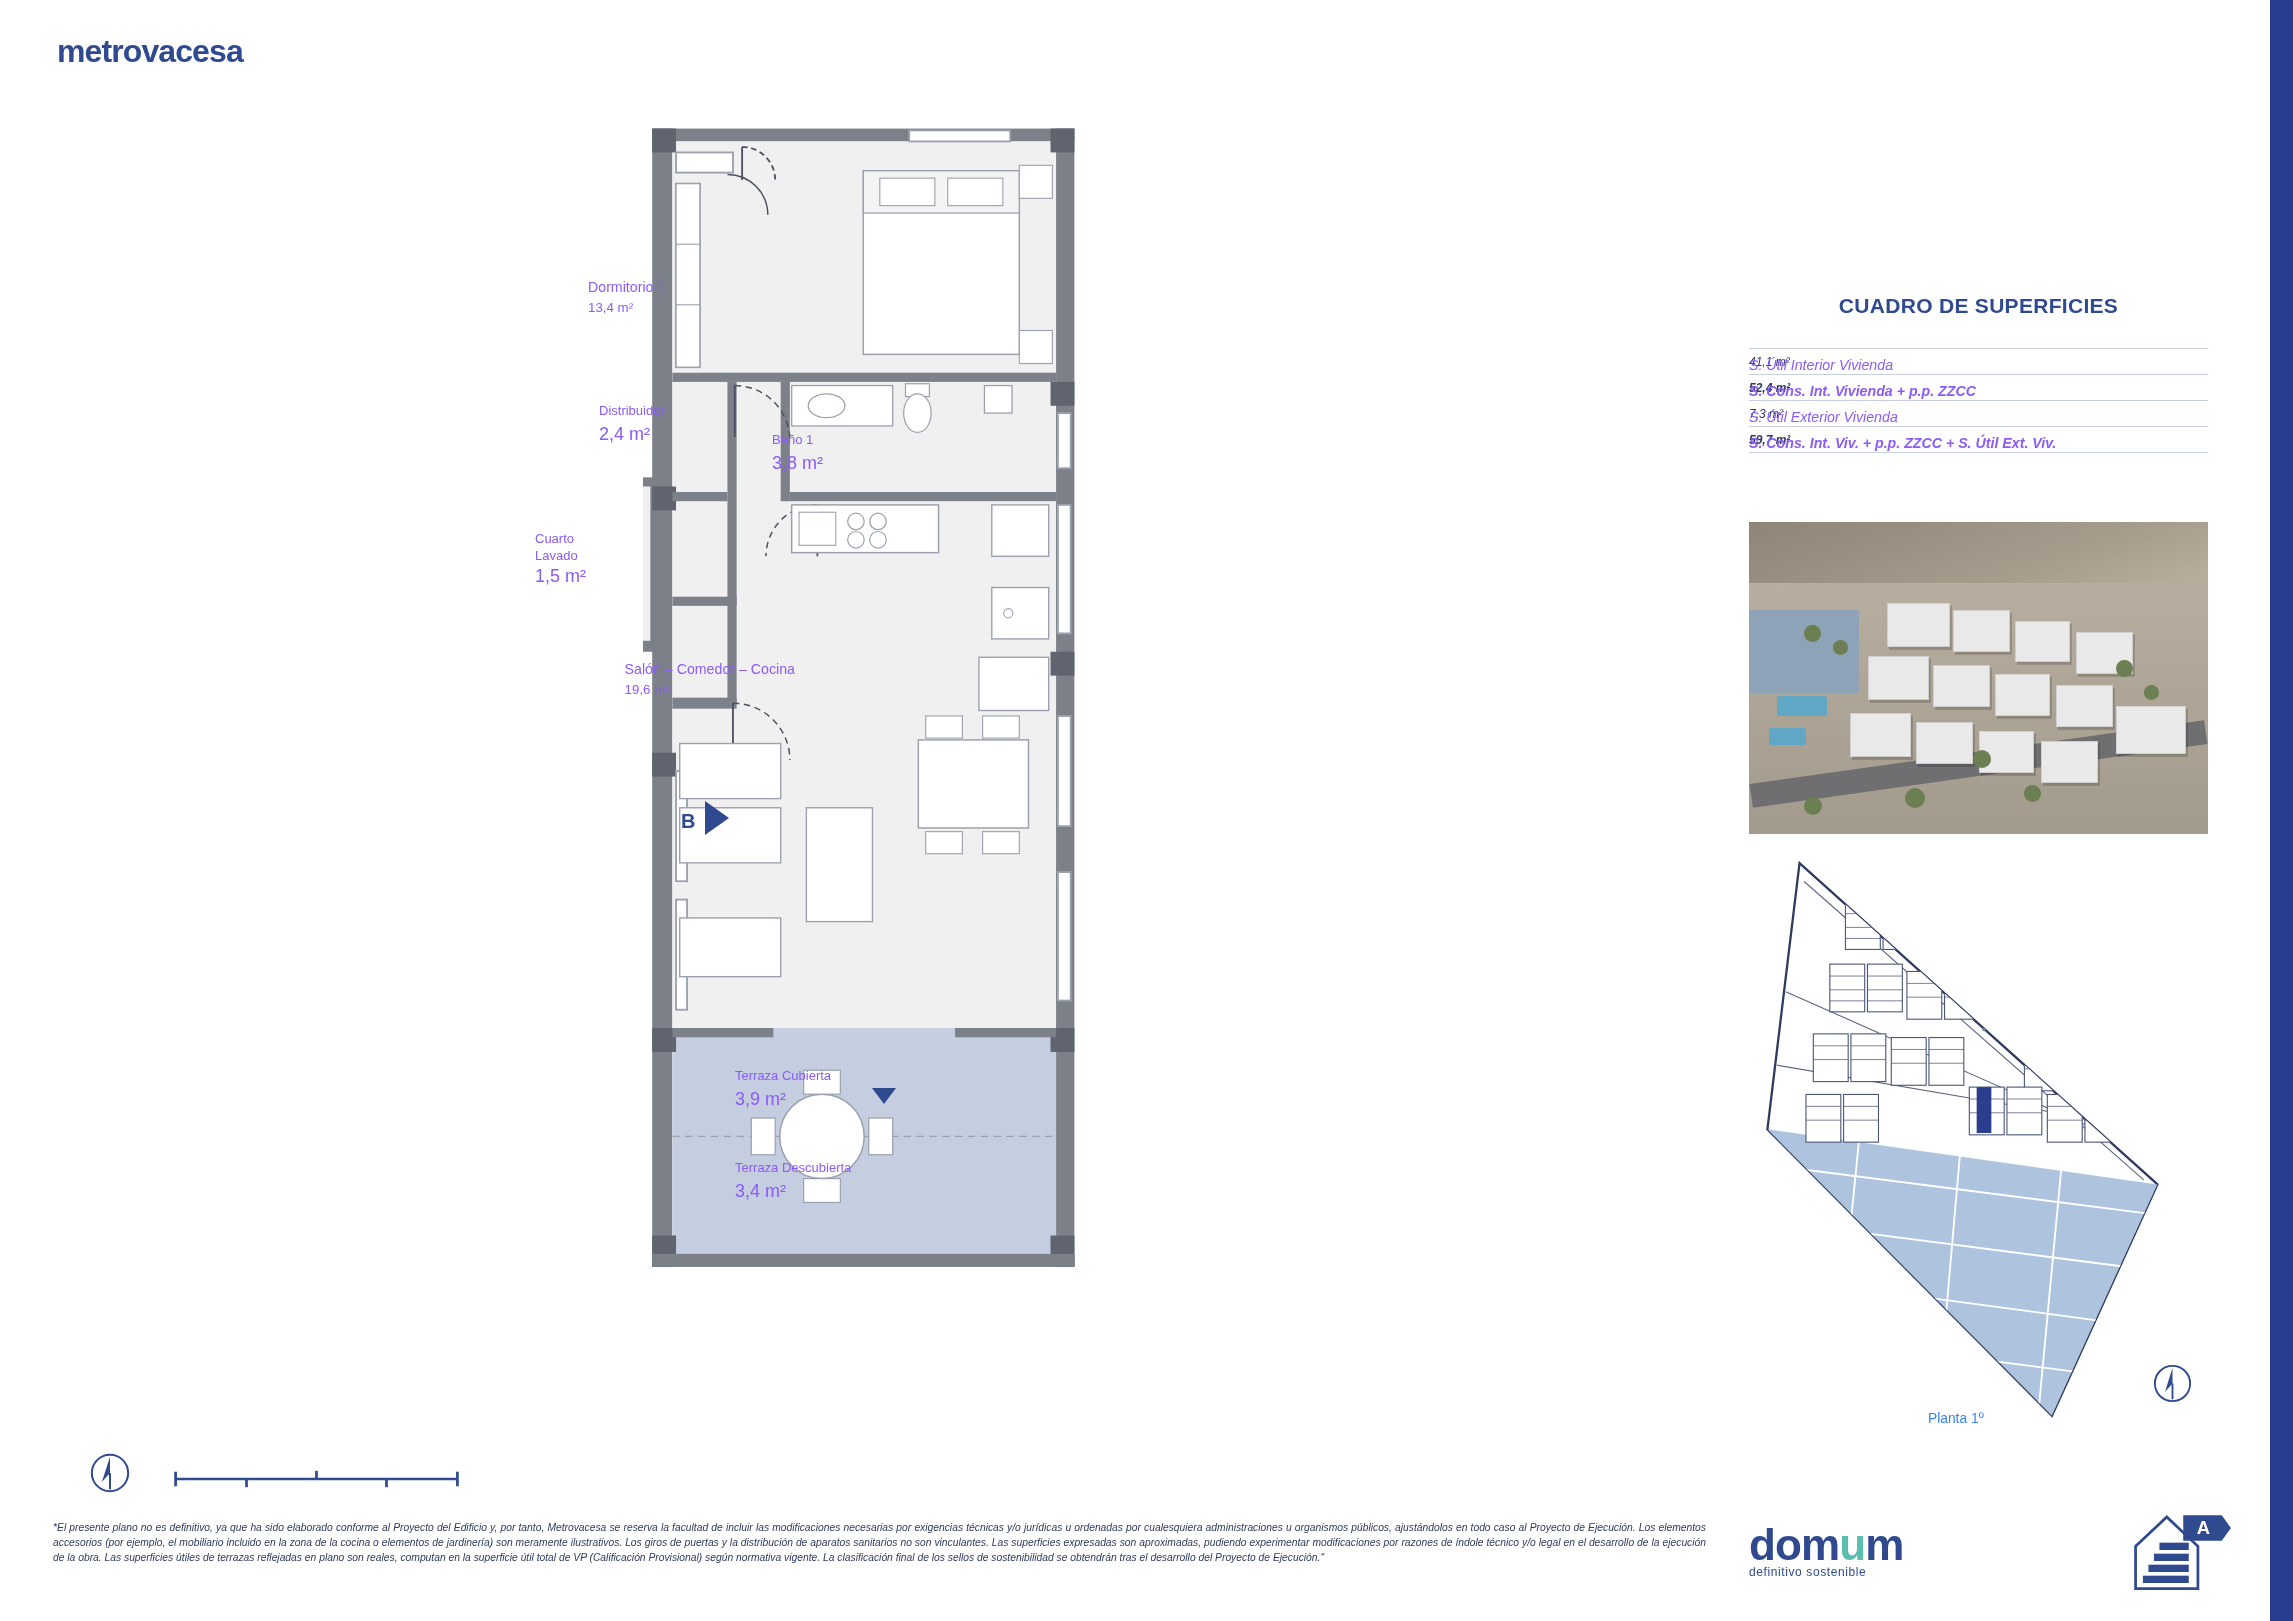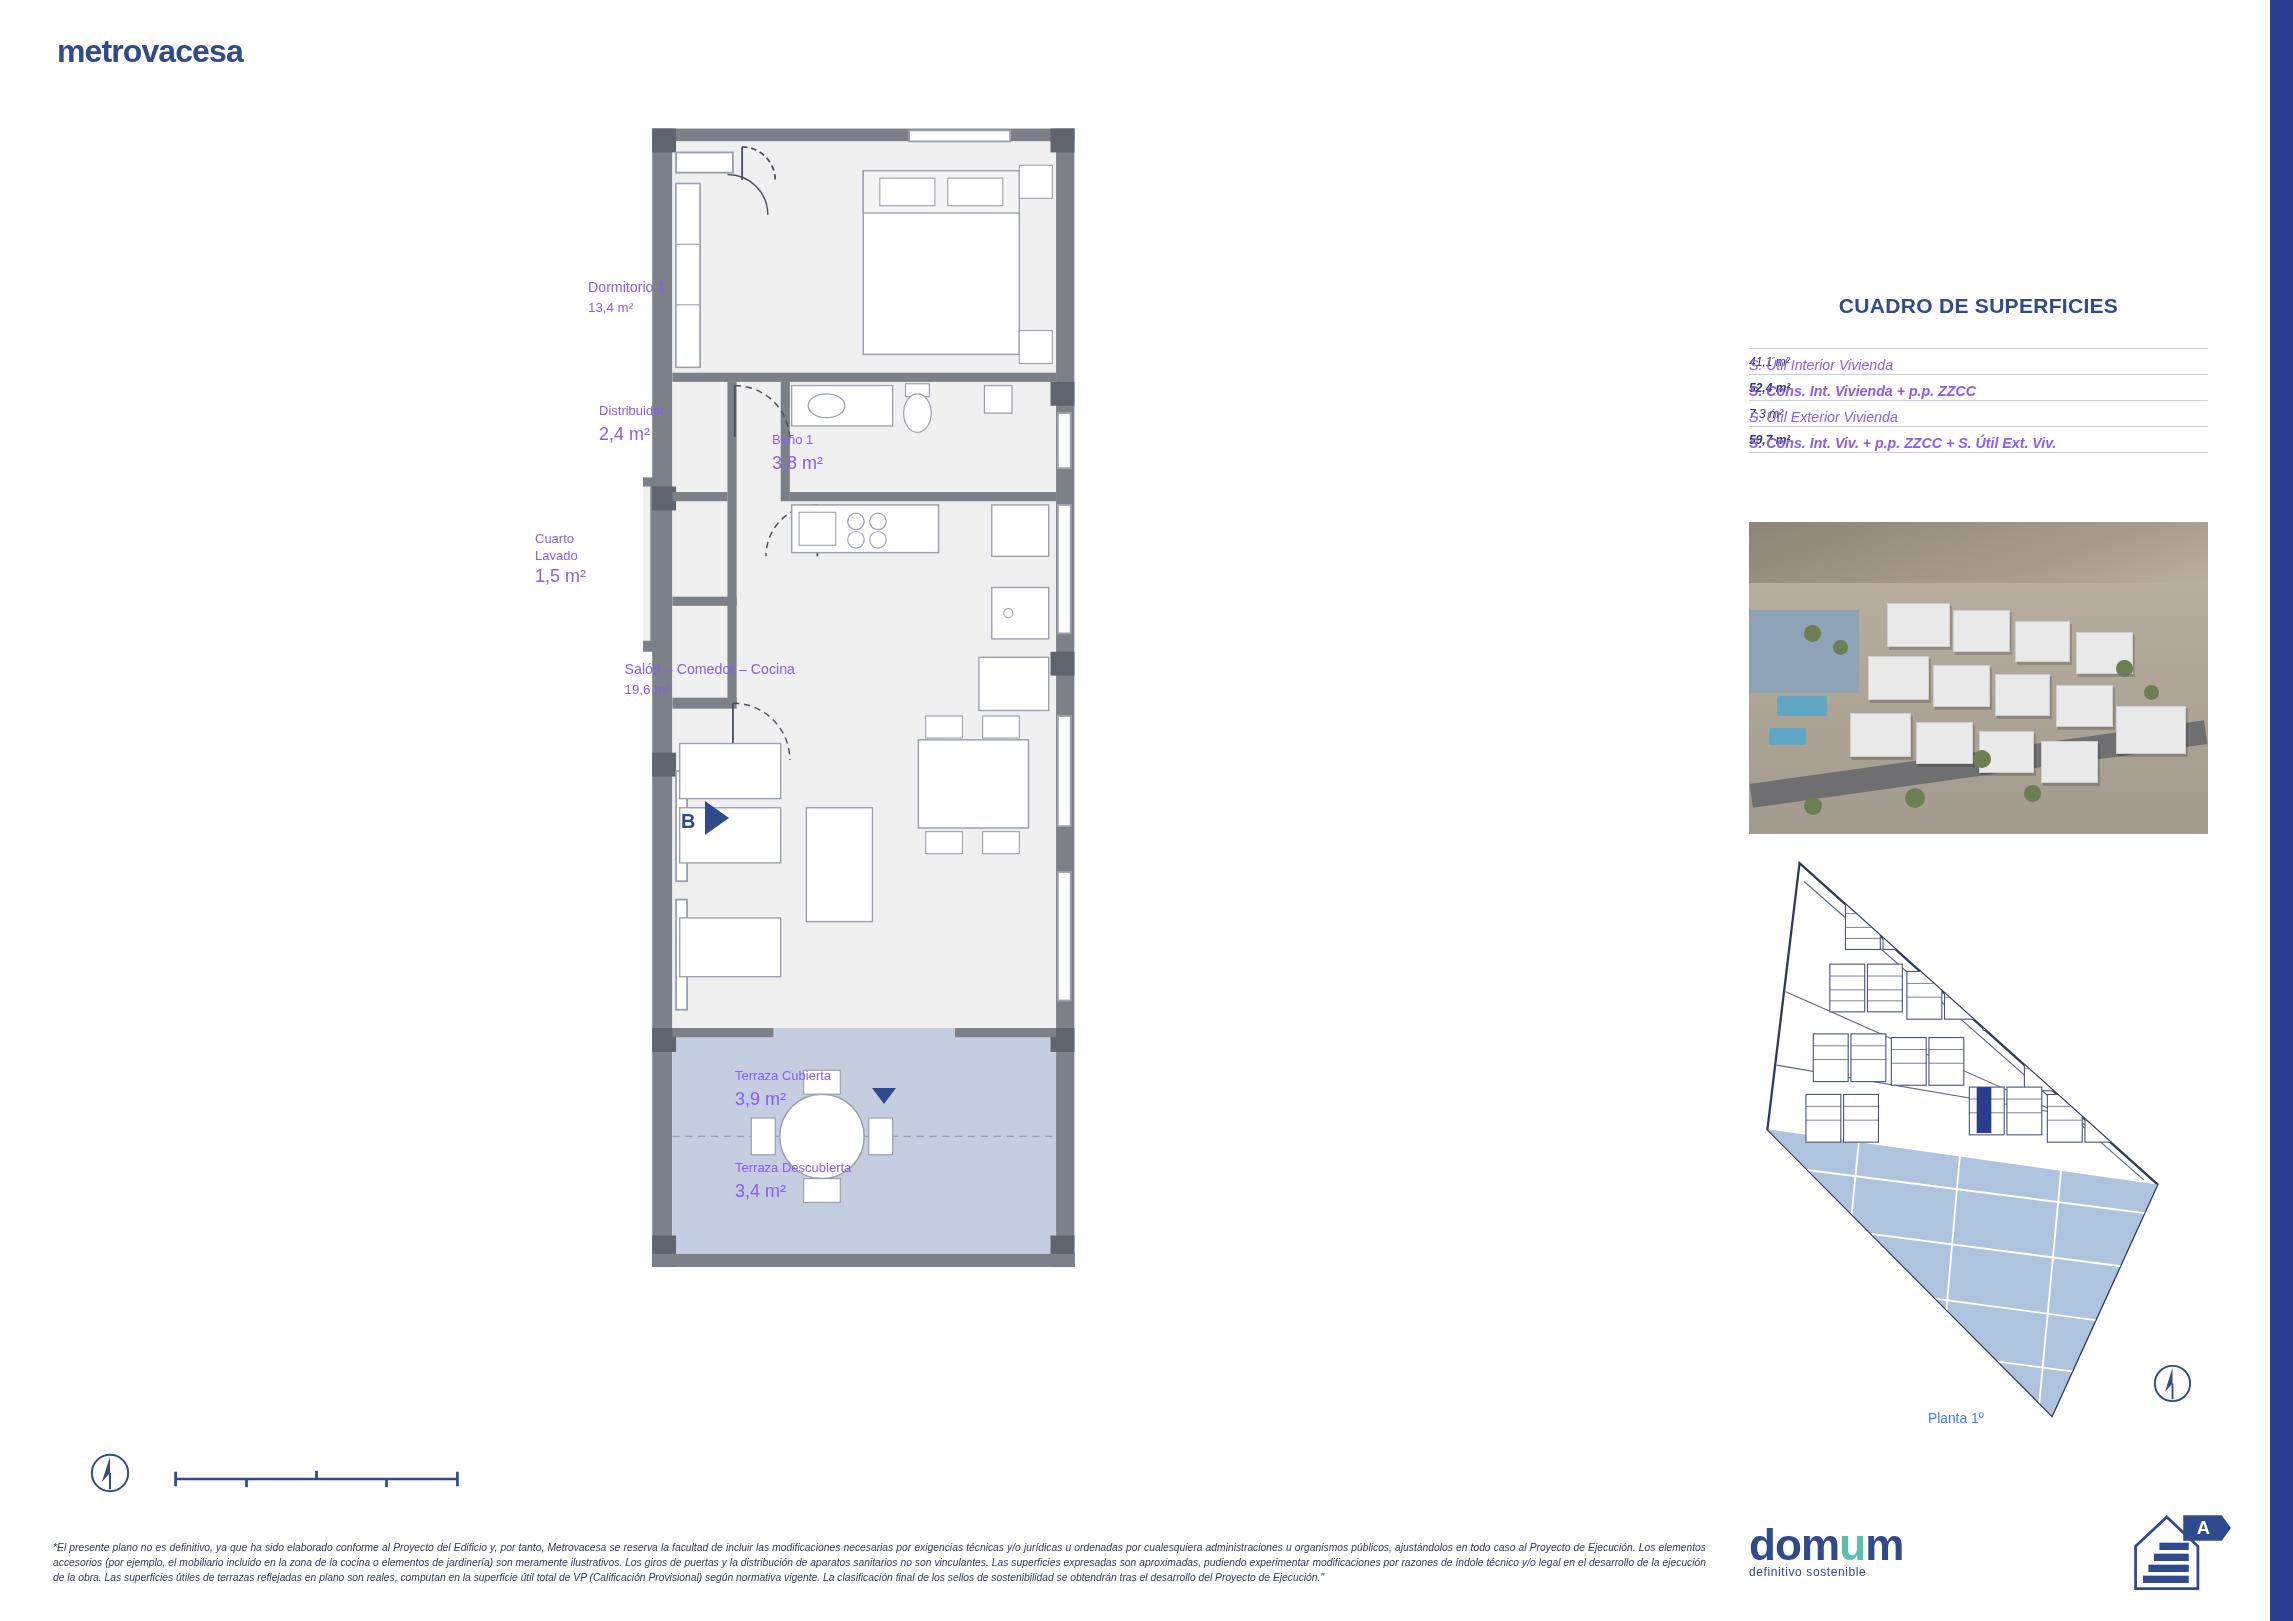--- a/index.html
+++ b/index.html
@@ -49,21 +49,21 @@
   .planta-label{position:absolute;left:1928px;top:1411px;font-size:13.8px;color:#3b82f6;}
 
   
   .compass-br{position:absolute;left:2153px;top:1364px;width:39px;height:39px;}
 
   
   .compass-bl{position:absolute;left:90px;top:1453px;width:40px;height:40px;}
   .scalebar{position:absolute;left:174px;top:1469px;width:285px;height:20px;}
 
   
-  .legal{position:absolute;left:53px;top:1521px;width:1653px;font-size:10.3px;line-height:1.45;font-style:italic;color:#2f3a5e;text-align:justify;margin-top:20px;}
+  .legal{position:absolute;left:53px;top:1521px;width:1653px;font-size:10.3px;line-height:1.45;font-style:italic;color:#2f3a5e;text-align:justify;}
 
   
   .domum{position:absolute;left:1749px;top:1520px;}
   .domum .word{font-size:44px;font-weight:bold;color:#2f4a8f;letter-spacing:-0.9px;}
   .domum .word .u{color:#5bbfb0;}
   .domum .tag{font-size:12px;color:#2f4a8f;letter-spacing:0.6px;margin-top:-5.5px;}
 
   
   .energy{position:absolute;left:2130px;top:1506px;width:101px;height:88px;}
 

